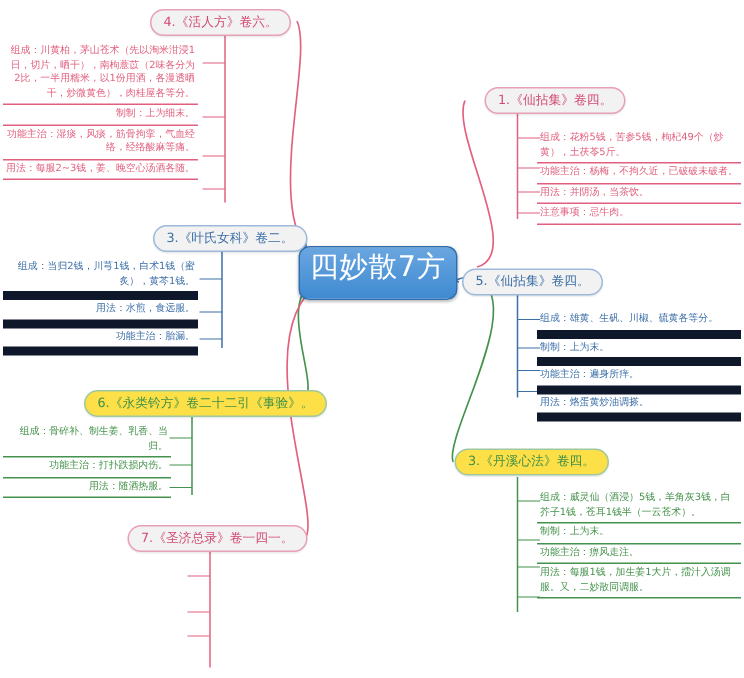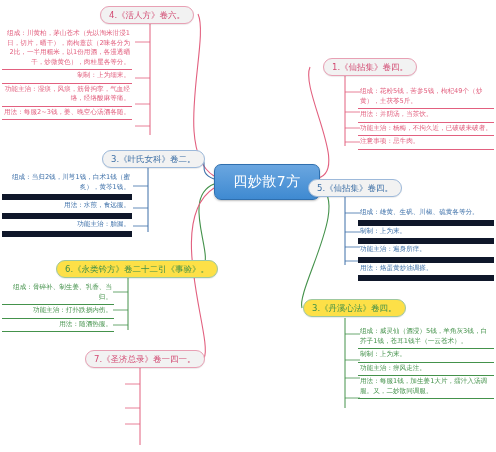--- a/index.html
+++ b/index.html
@@ -9,27 +9,27 @@
     font-family:"DejaVu Sans","Liberation Sans",sans-serif;
     position:relative;
     overflow:hidden;
   }
   #canvas{position:absolute;inset:0;width:496px;height:452px;}
   svg.links{position:absolute;left:0;top:0;width:496px;height:452px;pointer-events:none;}
 
   
   .center-node{
     position:absolute;
-    left:214px;top:164px;width:104px;height:34px;
+    left:199px;top:164px;width:104px;height:34px;
     background:linear-gradient(#6aa6e0,#3f8ad1);
     border:1px solid #2f6fae;
     border-radius:7px;
     box-shadow:0 1px 2px rgba(0,0,0,.25);
-    display:flex;align-items:center;justify-content:center;
-    color:#ffffff;font-size:14px;letter-spacing:.5px;
+    display:flex;align-items:flex-start;justify-content:center;
+    color:#ffffff;font-size:19px;letter-spacing:.5px;
     white-space:nowrap;
   }
 
   
   .pill{
     position:absolute;
     background:#f0f0f0;
     border:1px solid #bdbdbd;
     border-radius:9px;
     padding:3px 8px;
@@ -99,22 +99,22 @@
 
   <div class="center-node">
     <span>四妙散7方</span>
   </div>
 
   <div class="pill red" style="left:308px;top:58px;margin-left:15px;">
     <span>1.《仙拈集》卷四。</span>
   </div>
   <div class="detail red align-left" style="left:358px;top:86px;width:136px;">
     <div class="row">组成：花粉5钱，苦参5钱，枸杞49个（炒黄），土茯苓5斤。</div>
+    <div class="row">功能主治：杨梅，不拘久近，已破破未破者。</div>
     <div class="row">用法：并阴汤，当茶饮。</div>
-    <div class="row">功能主治：杨梅，不拘久近，已破破未破者。</div>
     <div class="row">注意事项：忌牛肉。</div>
   </div>
 
   <div class="pill blue" style="left:308px;top:179px;">
     <span>5.《仙拈集》卷四。</span>
   </div>
   <div class="detail blue align-left" style="left:358px;top:207px;width:136px;">
     <div class="row">组成：雄黄、生矾、川椒、硫黄各等分。</div>
     <div class="row">制制：上为末。</div>
     <div class="row">功能主治：遍身所痒。</div>

